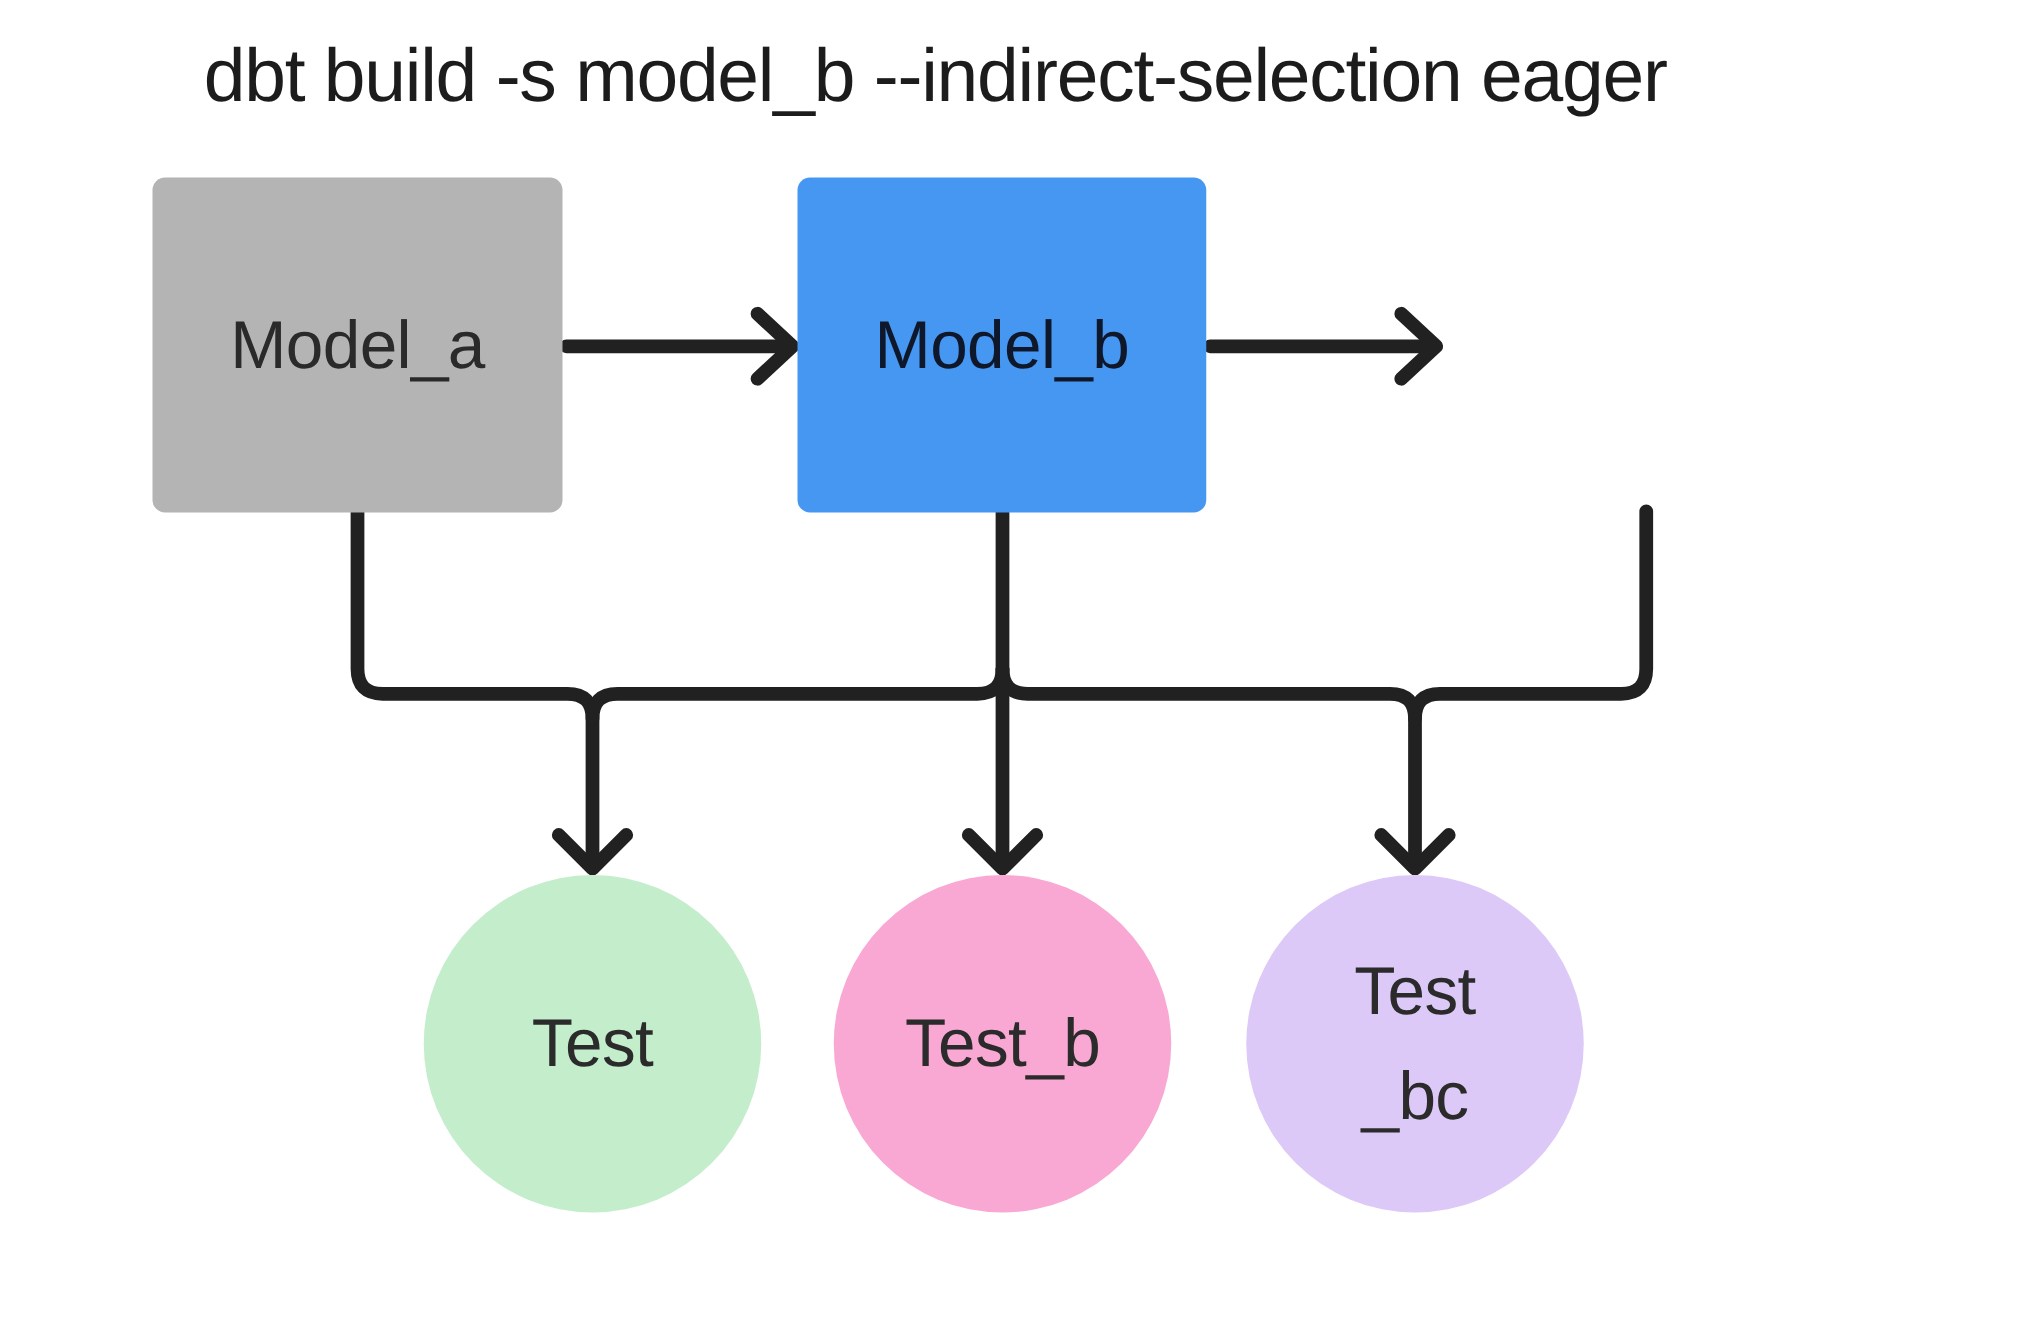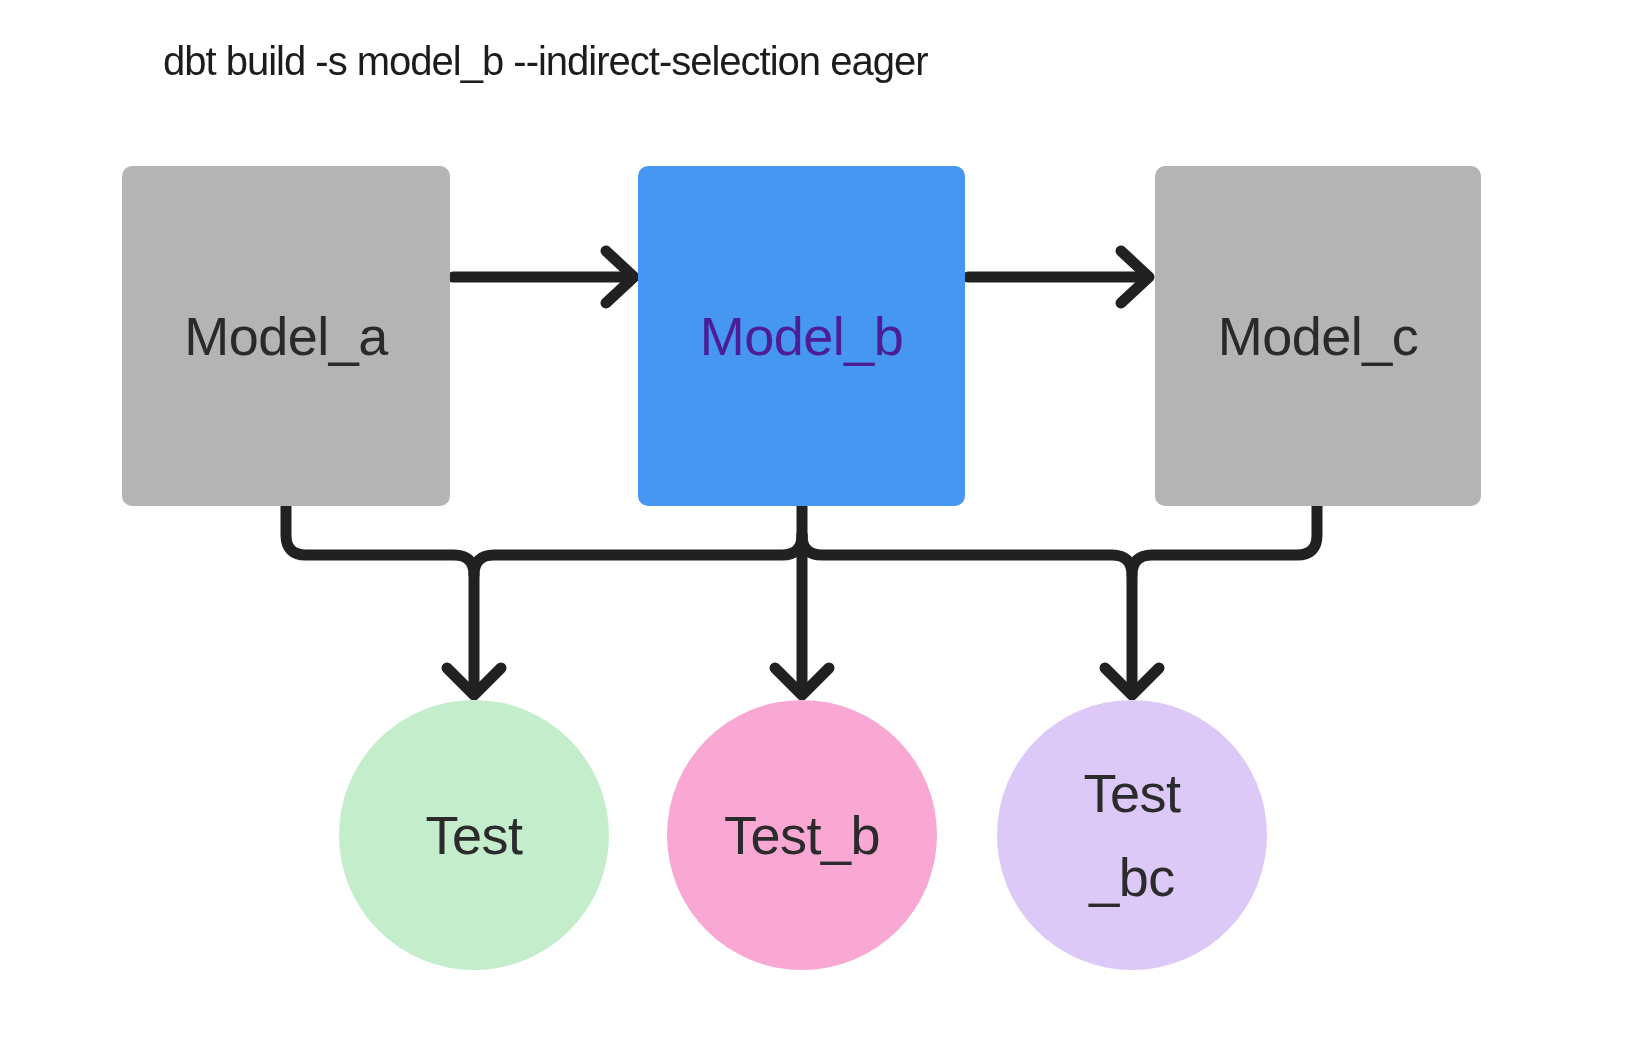--- a/index.html
+++ b/index.html
@@ -12,21 +12,21 @@
     width: 1630px;
     height: 1060px;
     background: #ffffff;
     overflow: hidden;
     font-family: "Liberation Sans", sans-serif;
   }
   .title {
     position: absolute;
     left: 163px;
     top: 30px;
-    font-size: 40px;
+    font-size: 60px;
     line-height: 62px;
     letter-spacing: -1px;
     font-weight: 400;
     color: #1c1c1c;
     white-space: nowrap;
   }
   .edges {
     position: absolute;
     left: 0;
     top: 0;
@@ -41,25 +41,24 @@
   }
   .node {
     position: absolute;
     display: flex;
     align-items: center;
     justify-content: center;
     text-align: center;
   }
   .model {
     top: 142px;
-    height: 340px;
+    height: 268px;
     border-radius: 10px;
     font-size: 54px;
     letter-spacing: -0.5px;
-    margin-top: 24px;
   }
   .model-a { left: 122px; width: 328px; }
   .model-b { left: 638px; width: 327px; }
   .model-c { left: 1155px; width: 326px; }
   .test {
     top: 700px;
     width: 270px;
     height: 270px;
     border-radius: 50%;
     flex-direction: column;
@@ -99,27 +98,24 @@
       <path d="M 802 535 Q 802 555 782 555 H 494 Q 474 555 474 575"></path>
 
       <path d="M 802 535 Q 802 555 822 555 H 1112 Q 1132 555 1132 575"></path>
     </g>
   </svg>
 
   <div class="node model model-a" style="background-color: rgb(180, 180, 180); color: rgb(42, 42, 42);">
     <span>Model_a</span>
   </div>
 
-  <div class="node model model-b" style="background-color: rgb(70, 151, 242); color: #4c1d95;">
+  <div class="node model model-b" style="background-color: rgb(70, 151, 242); color: #0f172a;">
     <span>Model_b</span>
   </div>
 
-  <div class="node model model-c" style="background-color: rgb(180, 180, 180); color: rgb(42, 42, 42);">
-    <span>Model_c</span>
-  </div>
 
   <div class="node test test-ab" style="background-color: rgb(196, 237, 203); color: rgb(43, 43, 43);">
     <span>Test</span>
   </div>
 
   <div class="node test test-b" style="background-color: #f9a8d4; color: rgb(43, 43, 43);">
     <span>Test_b</span>
     <span></span>
   </div>
 

